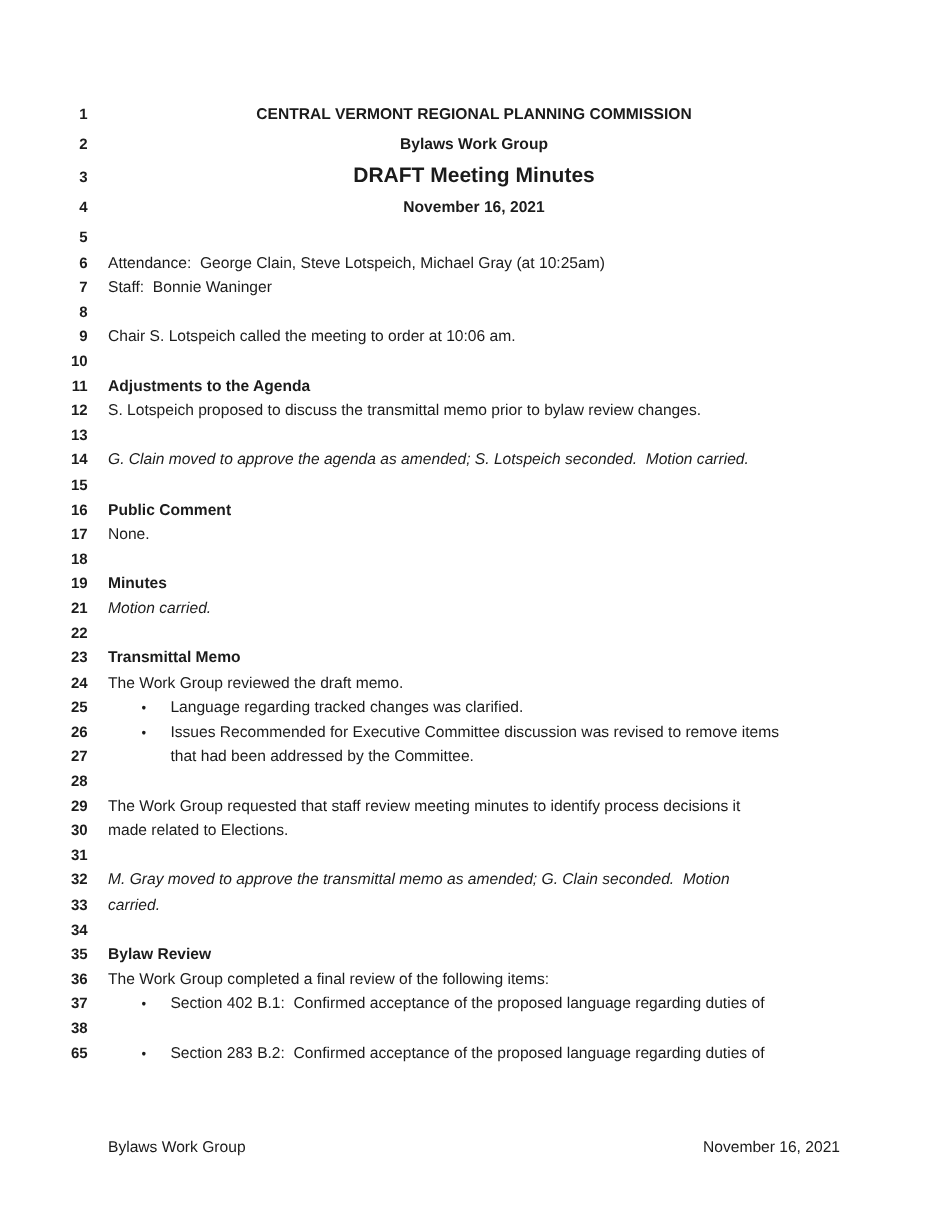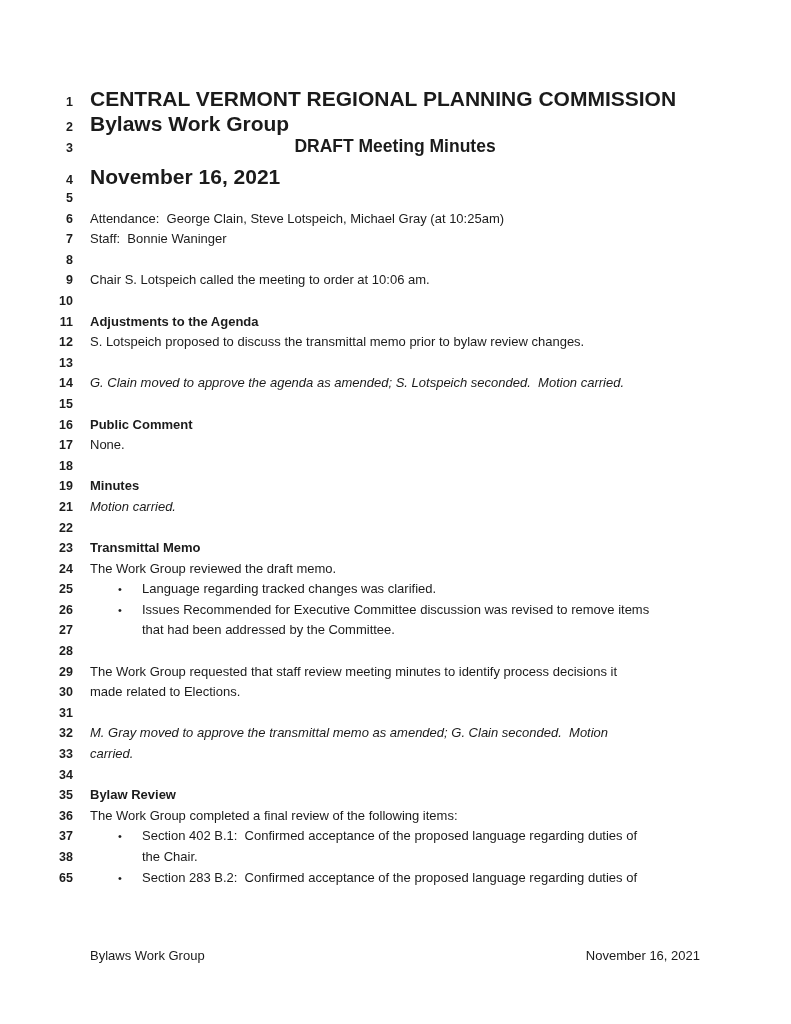--- a/index.html
+++ b/index.html
@@ -34,22 +34,23 @@
   }
   .line-content {
     margin-left: 17px;
     width: 610px;
     white-space: pre;
     font-size: 13px;
     line-height: 1;
     color: #1b1b1b;
   }
   .title .line-content {
+    text-align: center;
     font-weight: bold;
-    font-size: 21px;
+    font-size: 13px;
   }
   .title-large .line-content {
     text-align: center;
     font-weight: bold;
     font-size: 17.5px;
   }
   .heading .line-content { font-weight: bold; font-size: 13px; }
   .motion .line-content { font-style: italic; font-weight: 500; }
   .bullet .line-content { padding-left: 28px; width: 582px; }
   .bullet-cont .line-content { padding-left: 52px; width: 558px; }
@@ -214,21 +215,20 @@
       <div class="line-row body">
         <span class="line-num">36</span>
         <span class="line-content">The Work Group completed a final review of the following items:</span>
       </div>
       <div class="line-row bullet">
         <span class="line-num">37</span>
         <span class="line-content"><span class="bullet-glyph">•</span><span>Section 402 B.1:  Confirmed acceptance of the proposed language regarding duties of</span></span>
       </div>
       <div class="line-row bullet-cont">
         <span class="line-num">38</span>
-        <span class="line-content">the Chair.</span>
       </div>
       <div class="line-row bullet">
         <span class="line-num">65</span>
         <span class="line-content"><span class="bullet-glyph">•</span><span>Section 283 B.2:  Confirmed acceptance of the proposed language regarding duties of</span></span>
       </div>
     </div>
   <div class="footer">
     <div class="col left">
       <div>Bylaws Work Group</div>
       

